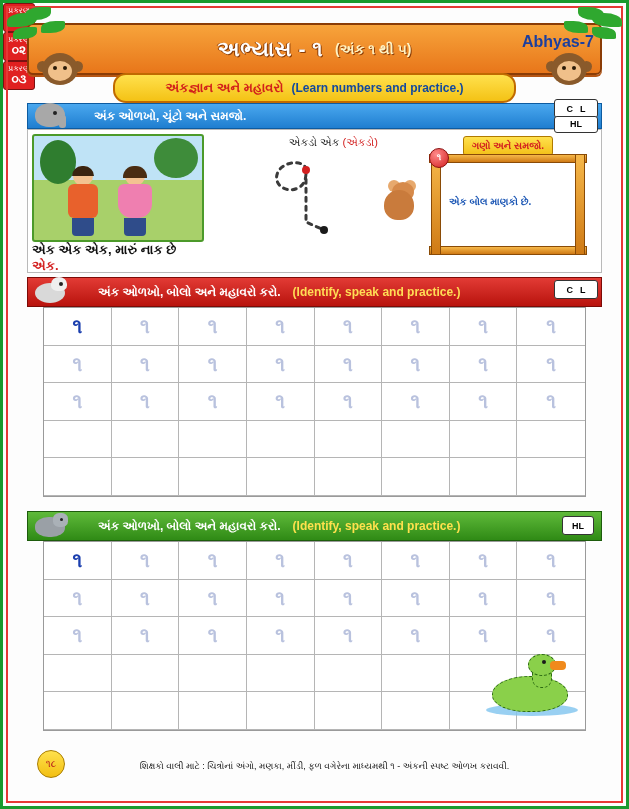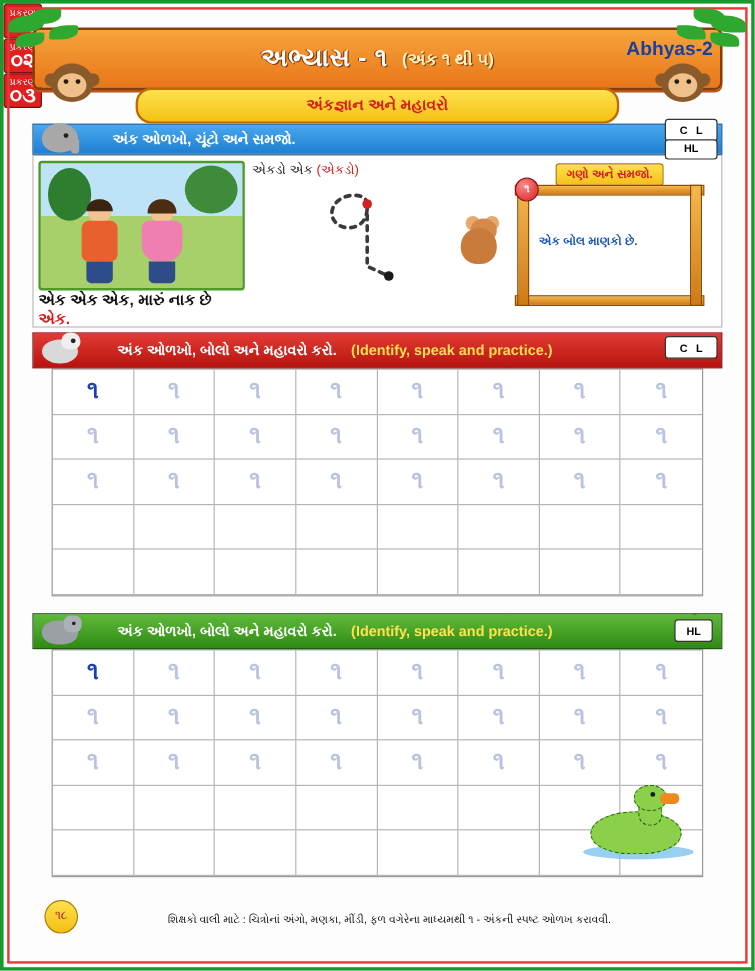--- a/index.html
+++ b/index.html
@@ -113,21 +113,21 @@
     background:#fff;font-size:9px;font-weight:bold;text-align:center;
   }
   .chip-clhl{
     width:42px;height:17px;display:flex;align-items:center;justify-content:center;gap:3px;
   }
   .chip-clhl b{display:inline-block;padding:0 2px;}
   .page-chip{
     width:30px;height:26px;background:#e02020;border:1px solid #7a1111;border-radius:3px;
     color:#fff;font-size:8px;text-align:center;line-height:11px;padding-top:1px;
   }
-  .page-chip .n{font-size:17px;font-weight:bold;}
+  .page-chip .n{font-size:12px;font-weight:bold;}
 
   
   .sec1{
     position:absolute;top:126px;left:24px;right:24px;height:142px;
     border:1px solid #b9b9b9;background:#fff;z-index:2;
   }
   .photo{
     position:absolute;left:4px;top:4px;width:168px;height:104px;
     border:2px solid #4c9a2a;border-radius:3px;overflow:hidden;
     background:linear-gradient(#bfe3f6 0 42%, #a8d06a 42% 100%);
@@ -148,21 +148,21 @@
 
   .caption{
     position:absolute;left:4px;top:112px;width:170px;
     font-size:13px;font-weight:bold;color:#111;
   }
   .caption .hl{color:#d32020;}
 
   .tracebox{
     position:absolute;left:182px;top:6px;width:168px;height:120px;
   }
-  .tracebox .lbl{font-size:11px;color:#222;text-align:left;}
+  .tracebox .lbl{font-size:11px;color:#222;text-align:right;}
   .tracebox .lbl .red{color:#d32020;}
   .dotted-one{
     position:absolute;left:38px;top:16px;width:96px;height:96px;
   }
 
   .mouse{position:absolute;left:352px;top:50px;width:42px;height:48px;}
   .mouse .b{position:absolute;left:4px;top:10px;width:30px;height:30px;background:#c97b3c;border-radius:50% 50% 45% 45%;}
   .mouse .h{position:absolute;left:12px;top:2px;width:22px;height:20px;background:#d68a4a;border-radius:50%;}
   .mouse .ear{position:absolute;top:0;width:12px;height:12px;background:#e7a96d;border-radius:50%;}
   .mouse .ear.l{left:8px;}
@@ -280,41 +280,42 @@
     <span style="left:0;top:6px;width:30px;height:14px;"></span>
     <span style="left:18px;top:0;width:26px;height:13px;"></span>
     <span style="left:6px;top:20px;width:24px;height:12px;"></span>
     <span style="left:34px;top:14px;width:24px;height:12px;"></span>
   </div>
 
   <div class="banner">
     <span class="title">અભ્યાસ - ૧</span>
     <span class="sub">(અંક ૧ થી ૫)</span>
   </div>
-  <div class="abhyas-tag">Abhyas-2</div>
+  <div class="abhyas-tag">Abhyas-7</div>
 
   <div class="monkey m1">
     <span class="ear l"></span>
       <span class="ear r"></span>
     <span class="head"></span>
       <span class="face"></span>
     <span class="eye l"></span>
       <span class="eye r"></span>
   </div>
   <div class="monkey m2">
     <span class="ear l"></span>
       <span class="ear r"></span>
     <span class="head"></span>
       <span class="face"></span>
     <span class="eye l"></span>
       <span class="eye r"></span>
   </div>
 
   <div class="subbanner">
     <span class="g">અંકજ્ઞાન અને મહાવરો</span>
+    <span class="e">(Learn numbers and practice.)</span>
   </div>
 
   <div class="bluestrip">
     <span class="g">અંક ઓળખો, ચૂંટો અને સમજો.</span>
   </div>
   <div class="elephant">
     <span class="b"></span>
       <span class="tr"></span>
       <span class="ey"></span>
   </div>

